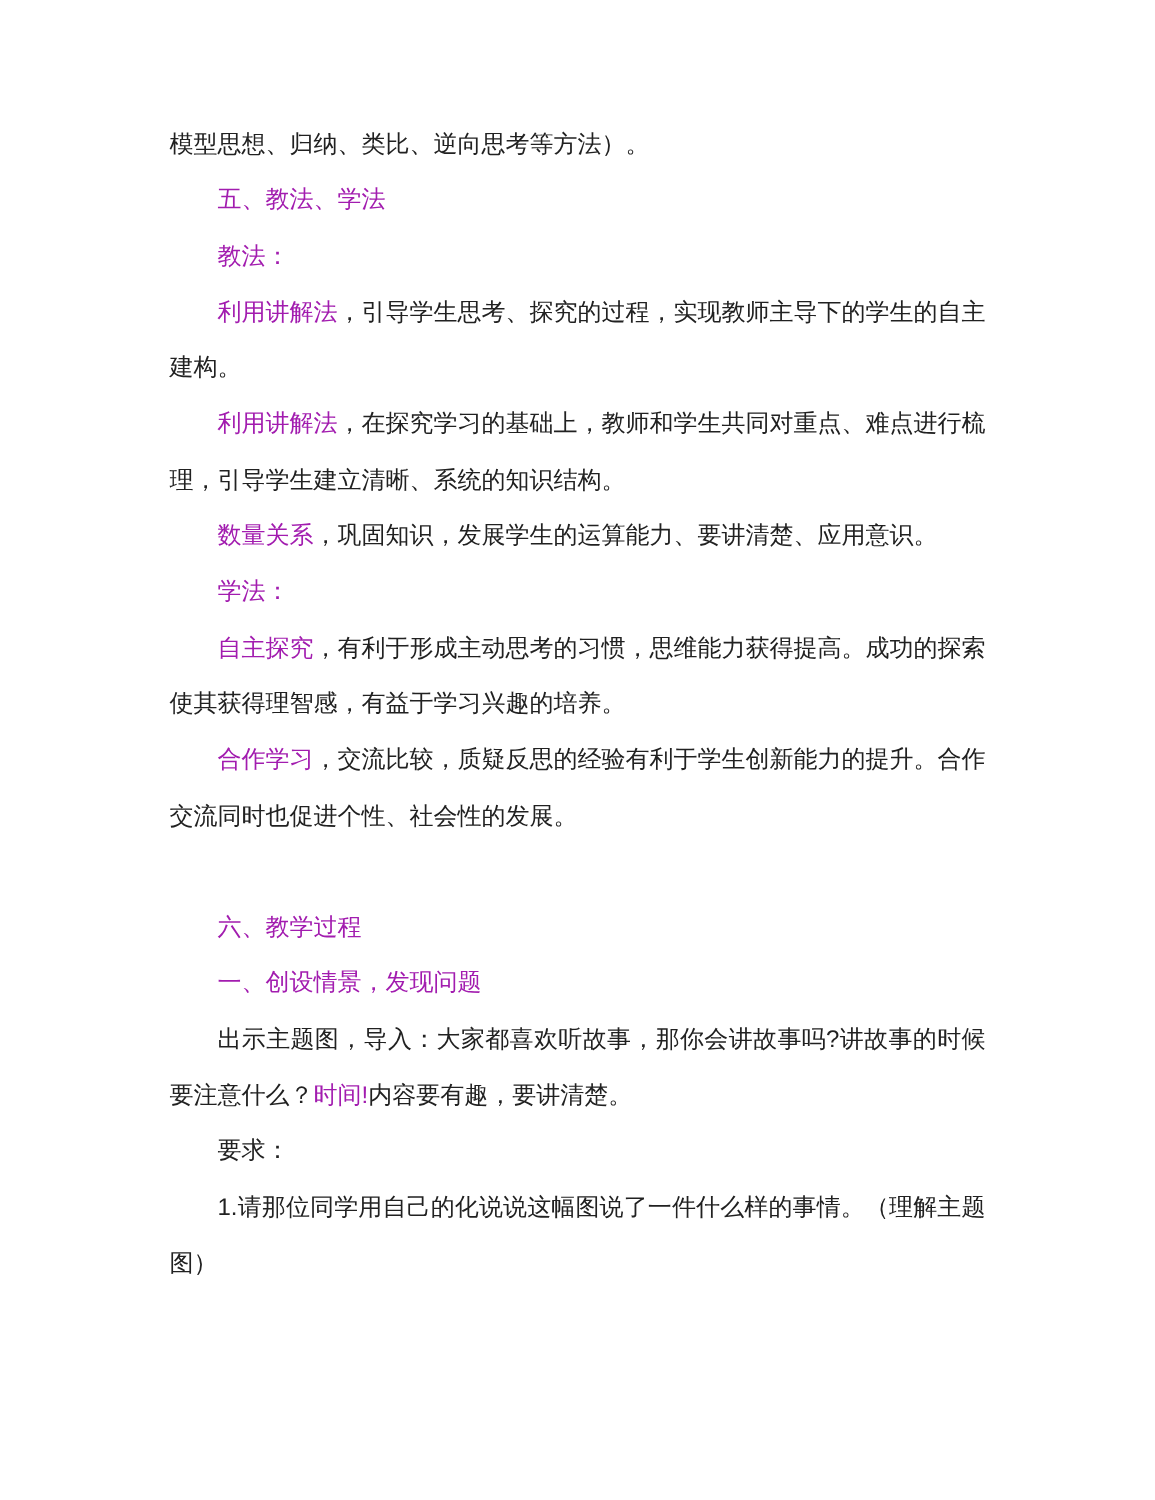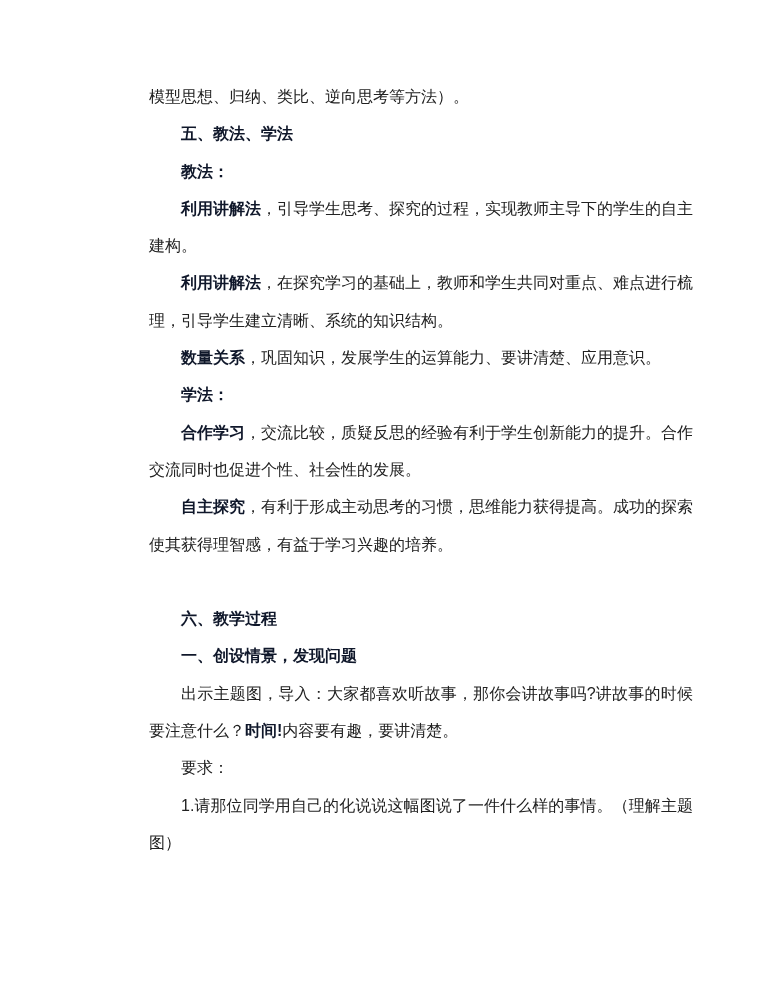--- a/index.html
+++ b/index.html
@@ -12,56 +12,55 @@
     width: 770px;
     height: 1000px;
     box-sizing: border-box;
     background: #ffffff;
     padding: 78px 113px 0 113px;
     overflow: hidden;
     font-family: "Liberation Sans", "DejaVu Sans", sans-serif;
   }
   .doc-body {
     width: 544px;
-    margin-left: 36px;
   }
   p.line {
     margin: 0;
     font-size: 16px;
     line-height: 37.3px;
     color: #212121;
     text-align: justify;
     text-justify: inter-ideograph;
     word-break: break-all;
   }
   p.line.indent {
     text-indent: 2em;
   }
   p.line.space-before {
     margin-top: 37.3px;
   }
   p.line b {
-    font-weight: bold;
-    color: #0f172a;
+    font-weight: normal;
+    color: #a21caf;
   }
 </style>
 </head>
 <body>
 
 <div class="page">
   <main class="doc-body">
 
   <p class="line"><span>模型思想、归纳、类比、逆向思考等方法）。</span></p>
       <p class="line indent"><b>五、教法、学法</b></p>
       <p class="line indent"><b>教法：</b></p>
       <p class="line indent"><b>利用讲解法</b><span>，引导学生思考、探究的过程，实现教师主导下的学生的自主建构。</span></p>
       <p class="line indent"><b>利用讲解法</b><span>，在探究学习的基础上，教师和学生共同对重点、难点进行梳理，引导学生建立清晰、系统的知识结构。</span></p>
       <p class="line indent"><b>数量关系</b><span>，巩固知识，发展学生的运算能力、要讲清楚、应用意识。</span></p>
       <p class="line indent"><b>学法：</b></p>
+      <p class="line indent"><b>自主探究</b><span>，有利于形成主动思考的习惯，思维能力获得提高。成功的探索使其获得理智感，有益于学习兴趣的培养。</span></p>
       <p class="line indent"><b>合作学习</b><span>，交流比较，质疑反思的经验有利于学生创新能力的提升。合作交流同时也促进个性、社会性的发展。</span></p>
-      <p class="line indent"><b>自主探究</b><span>，有利于形成主动思考的习惯，思维能力获得提高。成功的探索使其获得理智感，有益于学习兴趣的培养。</span></p>
       <p class="line indent space-before"><b>六、教学过程</b></p>
       <p class="line indent"><b>一、创设情景，发现问题</b></p>
       <p class="line indent"><span>出示主题图，导入：大家都喜欢听故事，那你会讲故事吗?讲故事的时候要注意什么？</span><b>时间!</b><span>内容要有趣，要讲清楚。</span></p>
       <p class="line indent"><span>要求：</span></p>
       <p class="line indent"><span>1.请那位同学用自己的化说说这幅图说了一件什么样的事情。（理解主题图）</span></p>
     </main>
 </div>
 
 </body></html>

